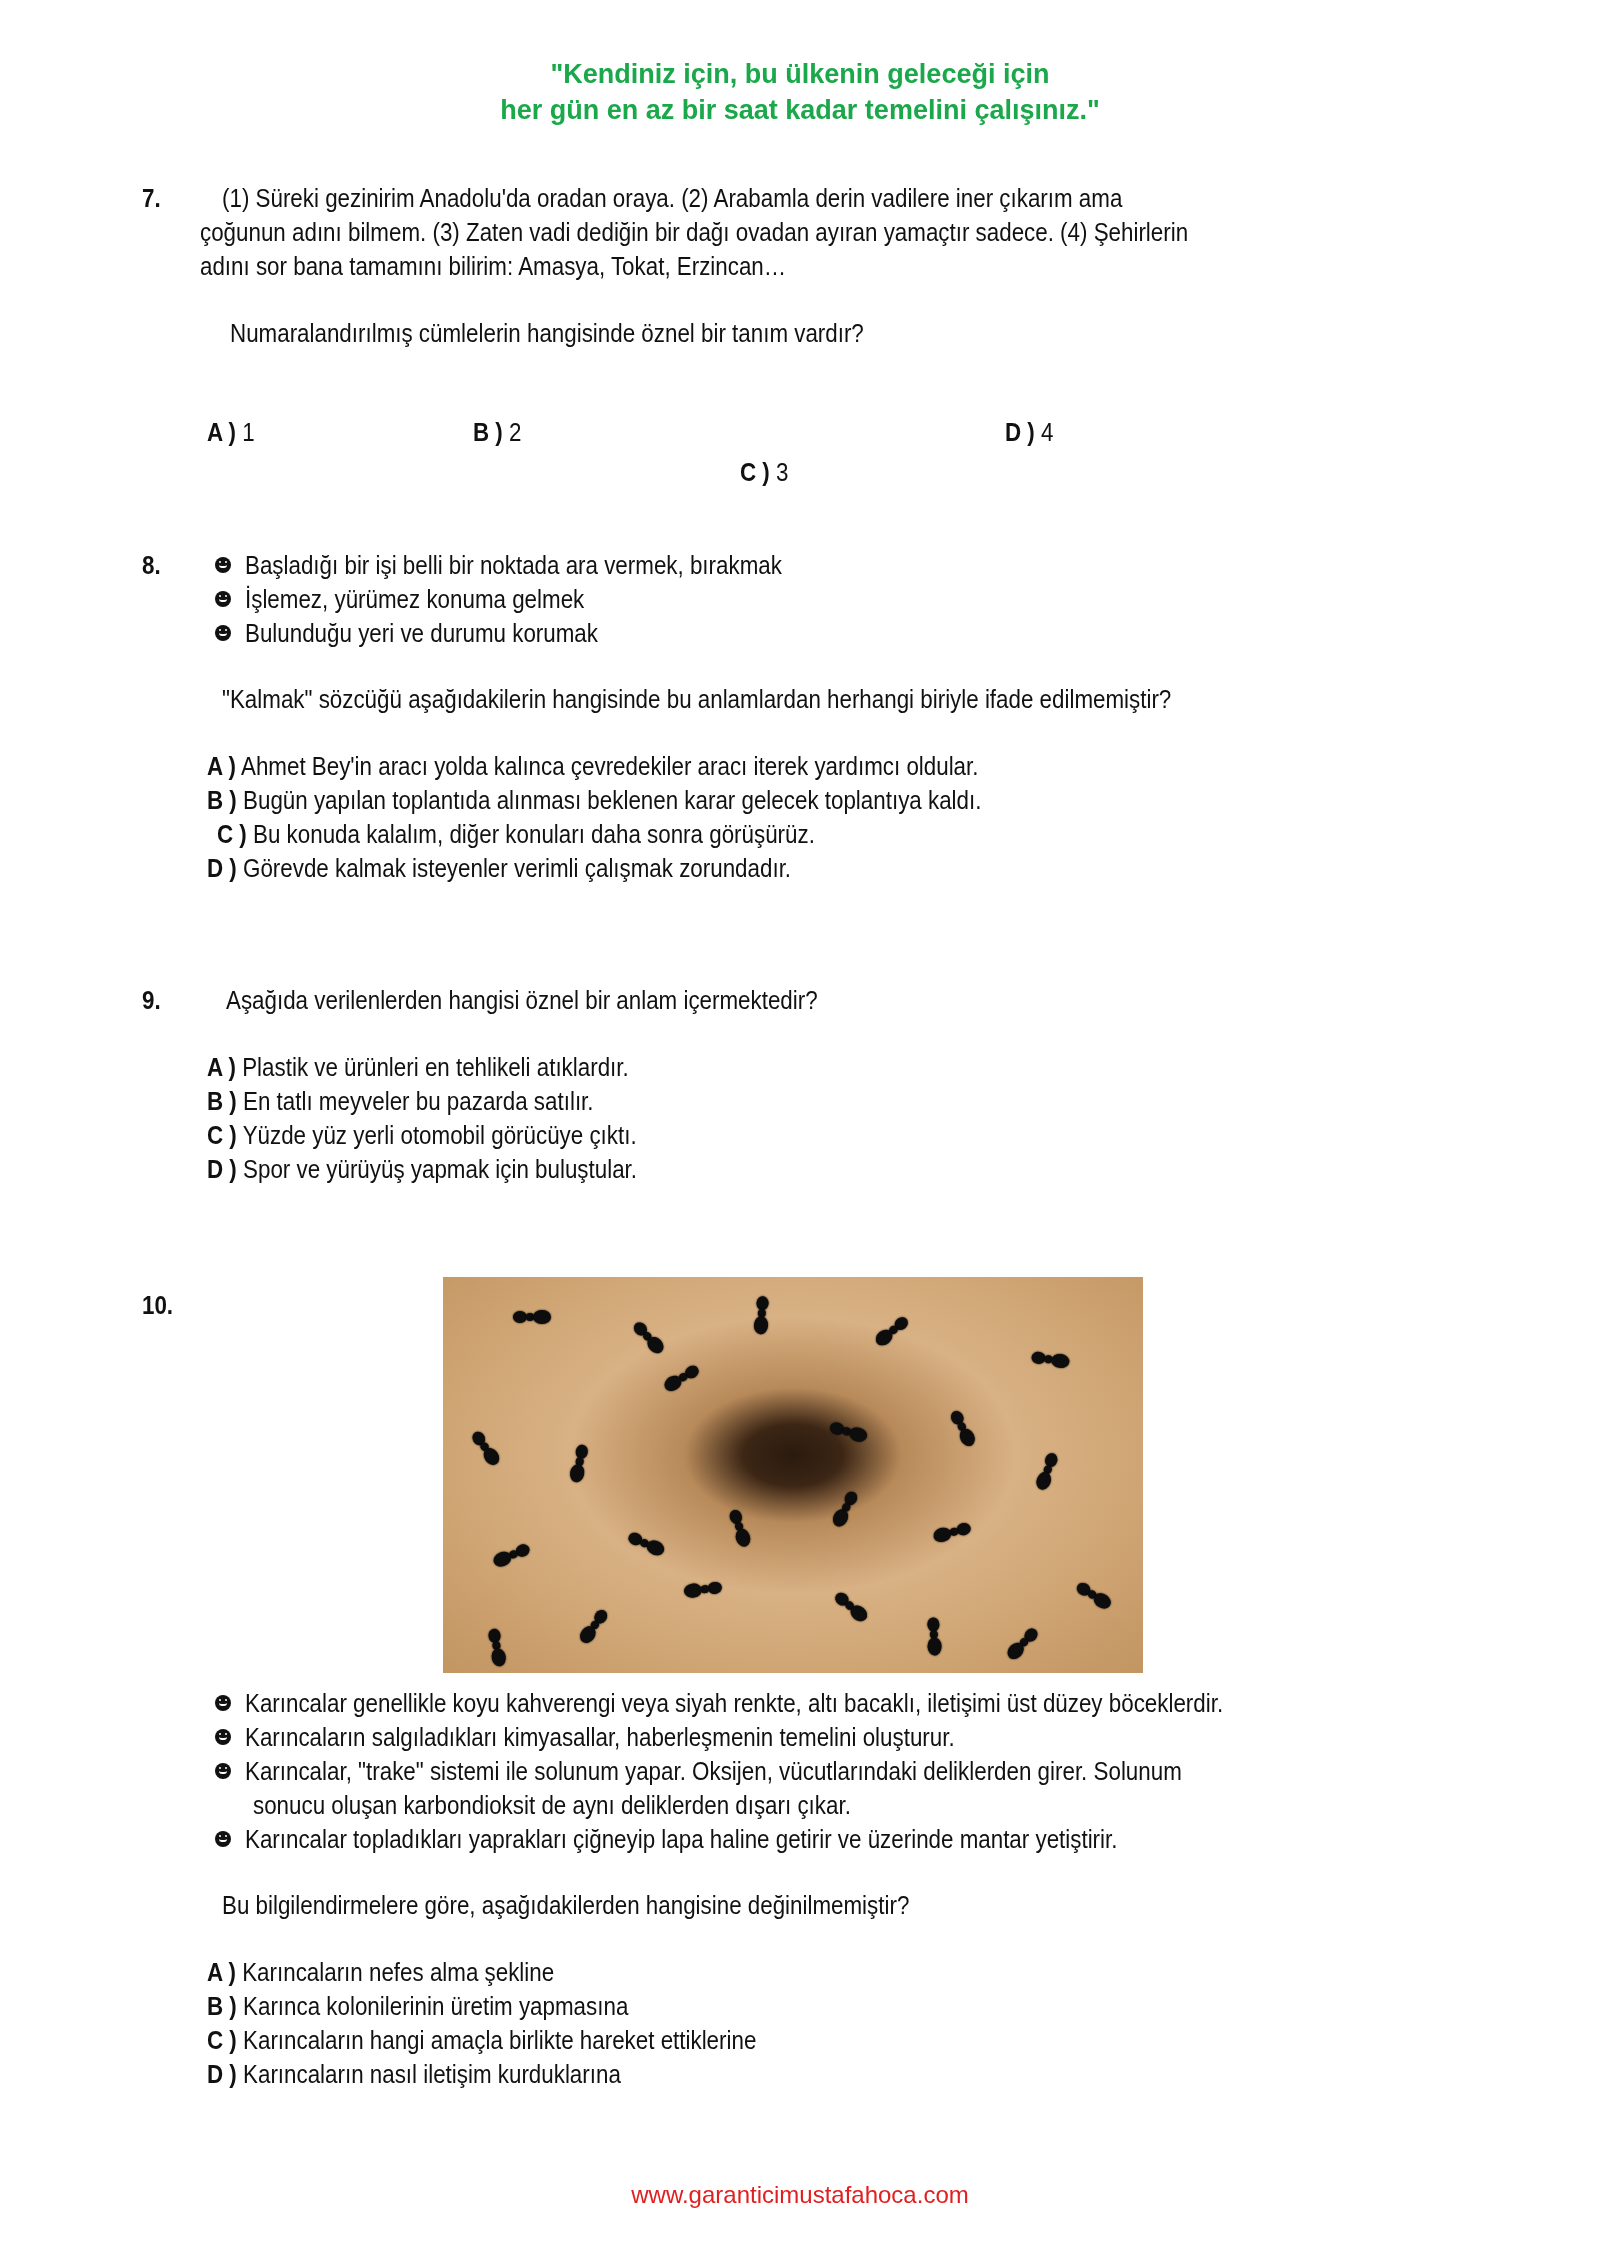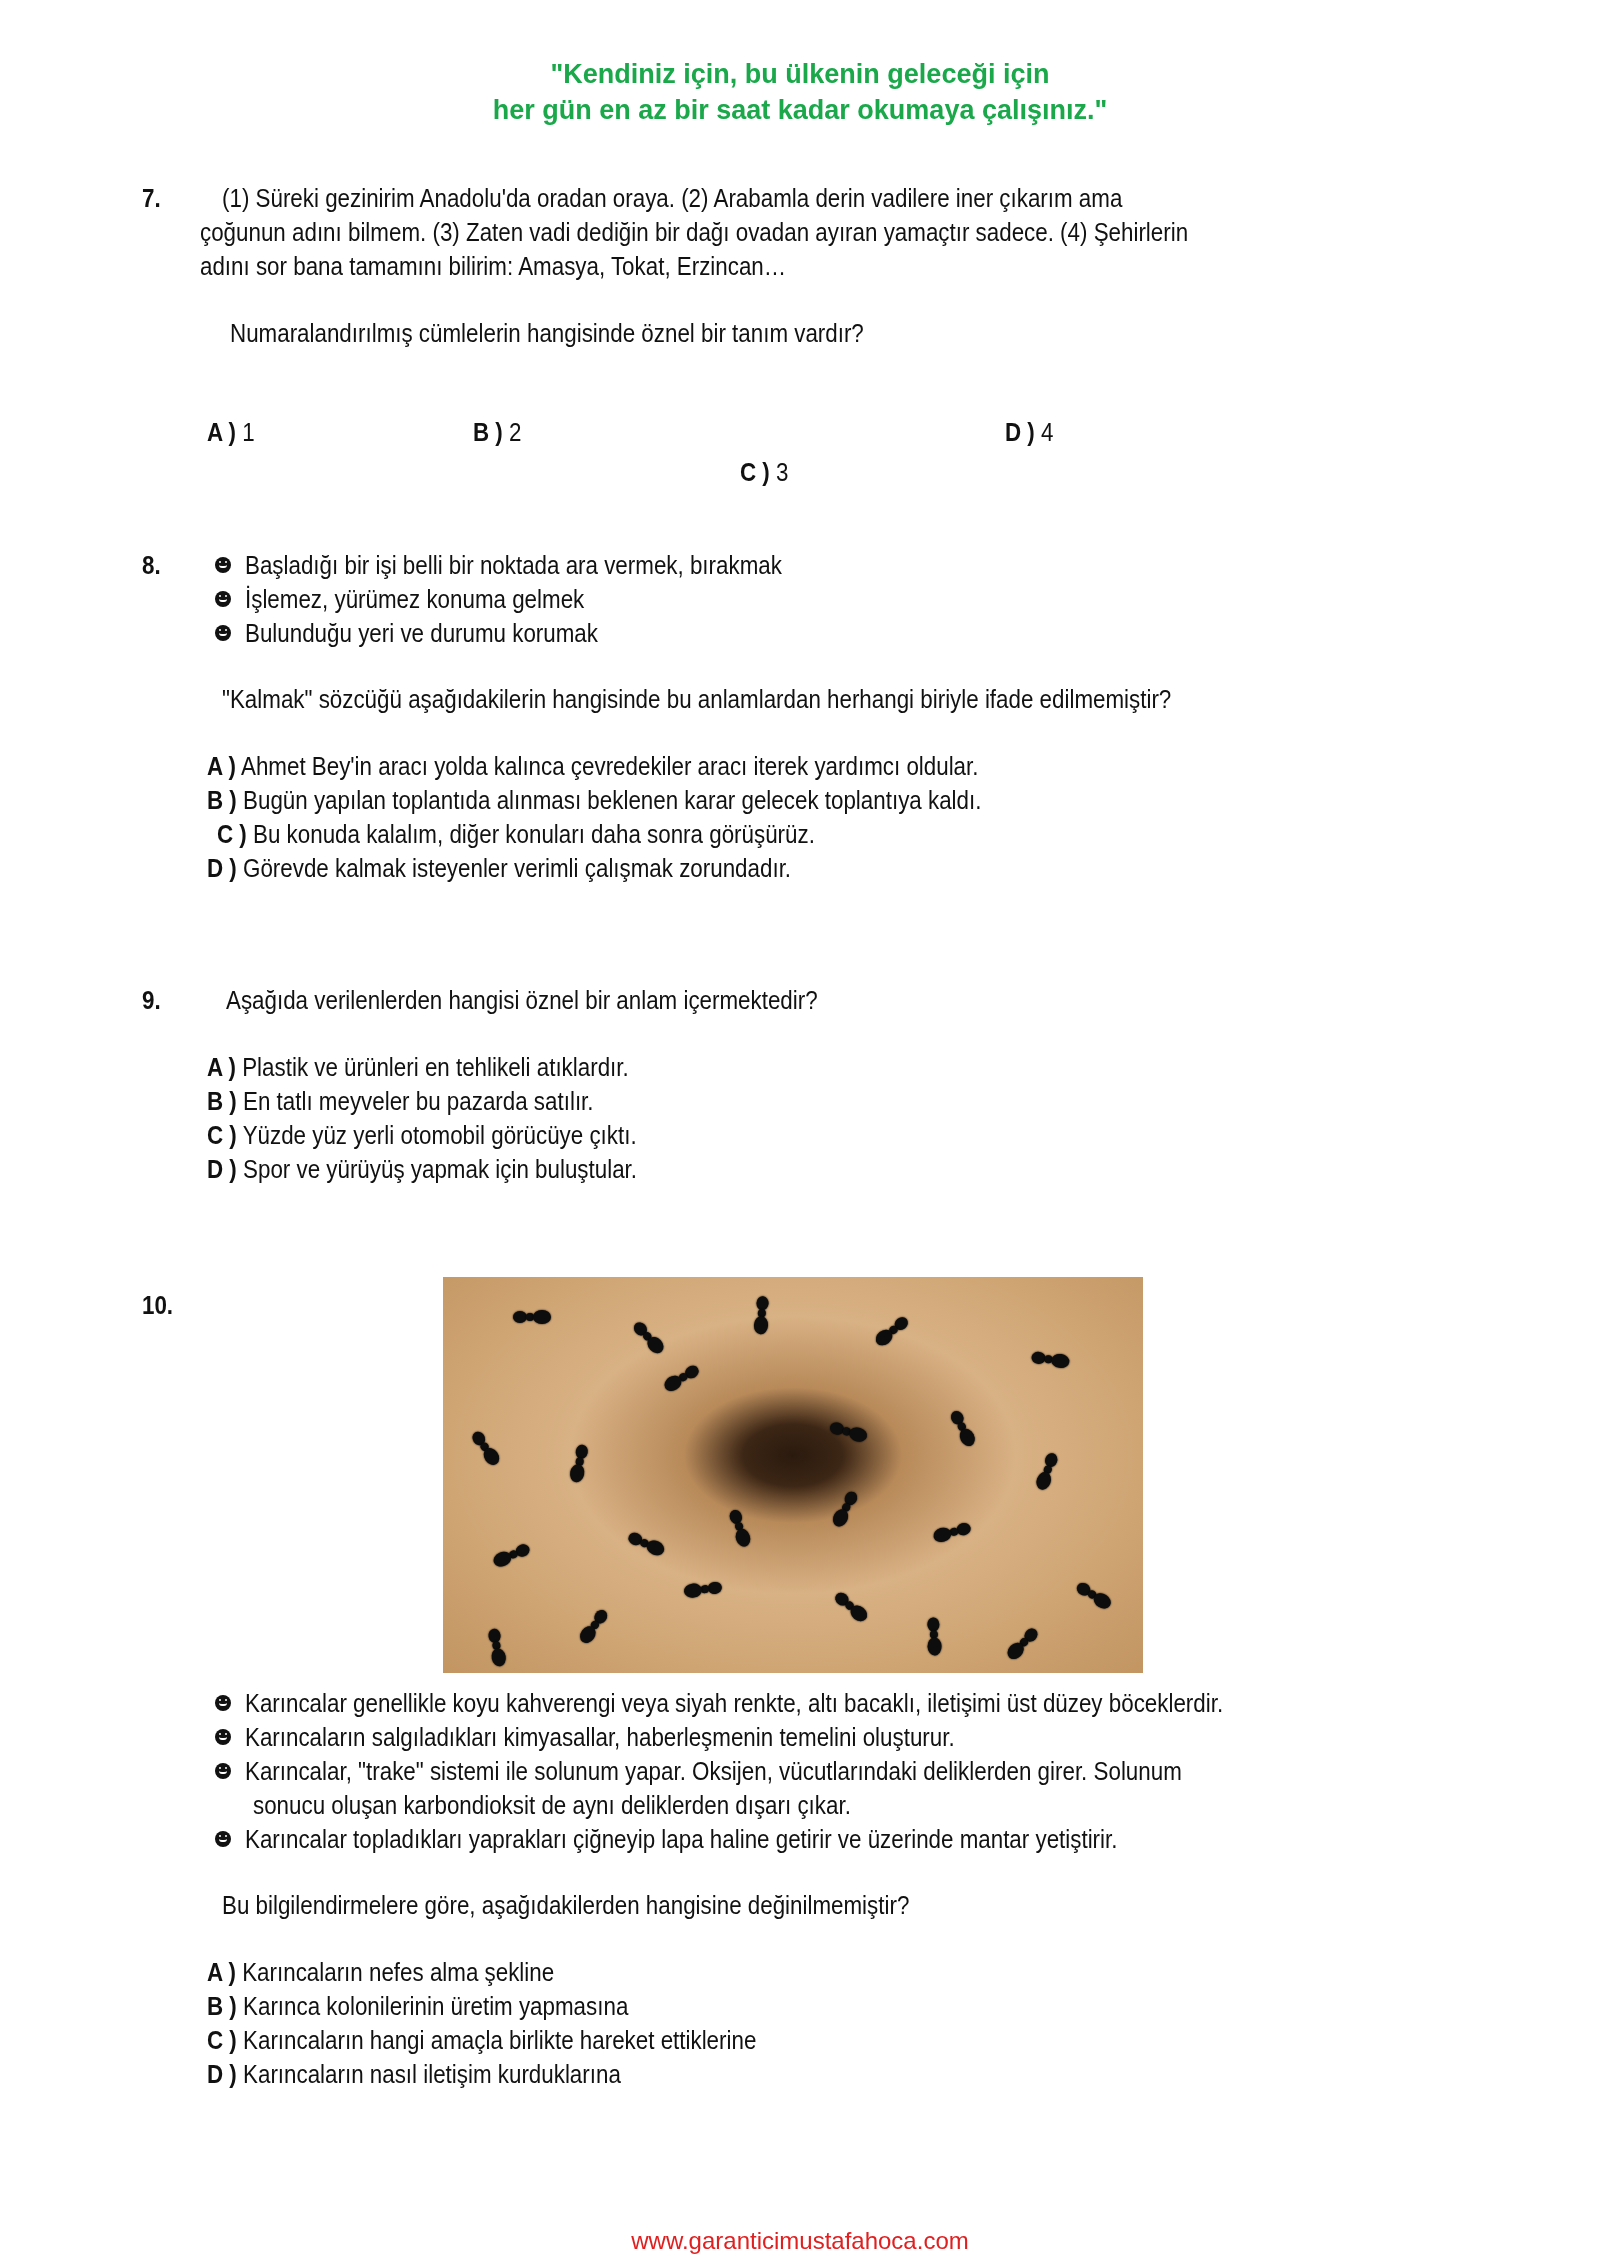--- a/index.html
+++ b/index.html
@@ -18,21 +18,21 @@
   .bullet::after { content: ""; position: absolute; left: 4px; top: 8px; width: 8px; height: 3px; border-bottom: 2px solid #fff; border-radius: 0 0 6px 6px; box-sizing: border-box; }
   .photo { position: absolute; left: 443px; top: 1277px; width: 700px; height: 396px; overflow: hidden;
            background: radial-gradient(ellipse at 50% 45%, #2a1a0e 0%, #3c2615 10%, #b88a5a 22%, #d8b184 45%, #cfa574 70%, #c29561 100%); }
   .ant { position: absolute; background: #0d0d0d; border-radius: 50%; box-shadow: 0 0 2px #000; }
   .footer { left: 0; width: 1600px; text-align: center; color: #e02020; font-size: 24px; }
 </style>
 </head>
 <body>
 
 <div class="abs quote" style="top:56px;">"Kendiniz için, bu ülkenin geleceği için</div>
-<div class="abs quote" style="top:92px;">her gün en az bir saat kadar okumaya çalışınız."</div>
+<div class="abs quote" style="top:92px;">her gün en az bir saat kadar temelini çalışınız."</div>
 
 <section>
   <div class="abs txt qnum" style="left:142px; top:181px;"><span class="narrow">7.</span></div>
   <div class="abs txt" style="left:222px; top:181px;"><span class="narrow">(1) Süreki gezinirim Anadolu'da oradan oraya. (2) Arabamla derin vadilere iner çıkarım ama</span></div>
   <div class="abs txt" style="left:200px; top:215px;"><span class="narrow">çoğunun adını bilmem. (3) Zaten vadi dediğin bir dağı ovadan ayıran yamaçtır sadece. (4) Şehirlerin</span></div>
   <div class="abs txt" style="left:200px; top:249px;"><span class="narrow">adını sor bana tamamını bilirim: Amasya, Tokat, Erzincan…</span></div>
   <div class="abs txt" style="left:230px; top:316px;"><span class="narrow">Numaralandırılmış cümlelerin hangisinde öznel bir tanım vardır?</span></div>
 
   <div class="abs txt" style="left:207px; top:415px;"><span class="narrow"><span class="opt-letter">A )</span> <span>1</span></span></div>
   <div class="abs txt" style="left:473px; top:415px;"><span class="narrow"><span class="opt-letter">B )</span> <span>2</span></span></div>
@@ -191,13 +191,13 @@
   <div class="abs txt" style="left:215px; top:1822px;"><span class="bullet"></span><span class="narrow">Karıncalar topladıkları yaprakları çiğneyip lapa haline getirir ve üzerinde mantar yetiştirir.</span></div>
 
   <div class="abs txt" style="left:222px; top:1888px;"><span class="narrow">Bu bilgilendirmelere göre, aşağıdakilerden hangisine değinilmemiştir?</span></div>
 
   <div class="abs txt" style="left:207px; top:1955px;"><span class="narrow"><span class="opt-letter">A )</span> <span>Karıncaların nefes alma şekline</span></span></div>
   <div class="abs txt" style="left:207px; top:1989px;"><span class="narrow"><span class="opt-letter">B )</span> <span>Karınca kolonilerinin üretim yapmasına</span></span></div>
   <div class="abs txt" style="left:207px; top:2023px;"><span class="narrow"><span class="opt-letter">C )</span> <span>Karıncaların hangi amaçla birlikte hareket ettiklerine</span></span></div>
   <div class="abs txt" style="left:207px; top:2057px;"><span class="narrow"><span class="opt-letter">D )</span> <span>Karıncaların nasıl iletişim kurduklarına</span></span></div>
 </section>
 
-<div class="abs footer" style="top:2181px;margin-top:46px;">www.garanticimustafahoca.com</div>
+<div class="abs footer" style="top:2181px;">www.garanticimustafahoca.com</div>
 
 </body></html>

